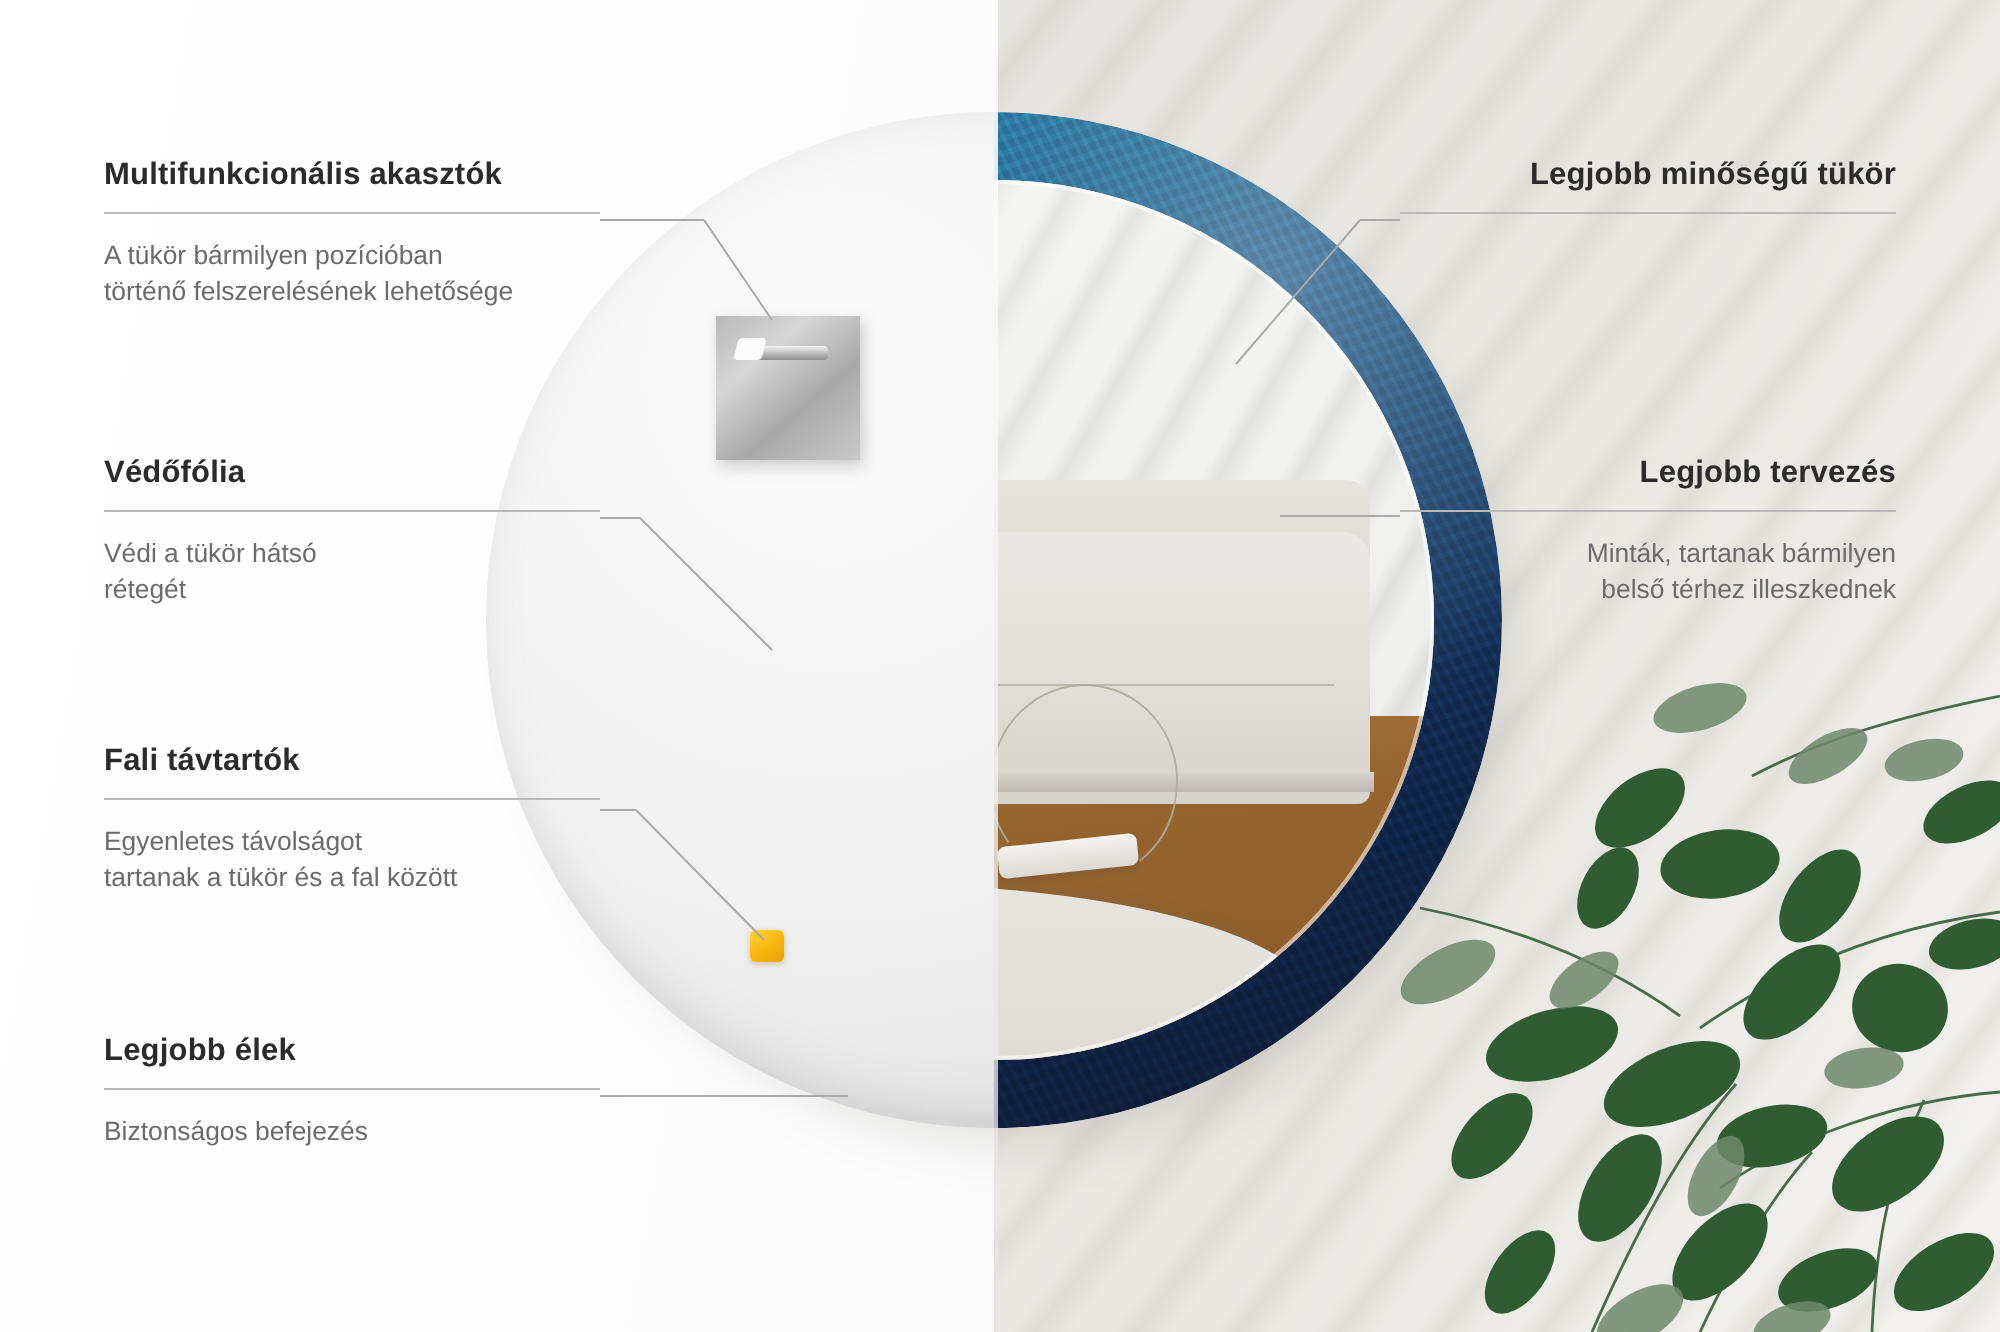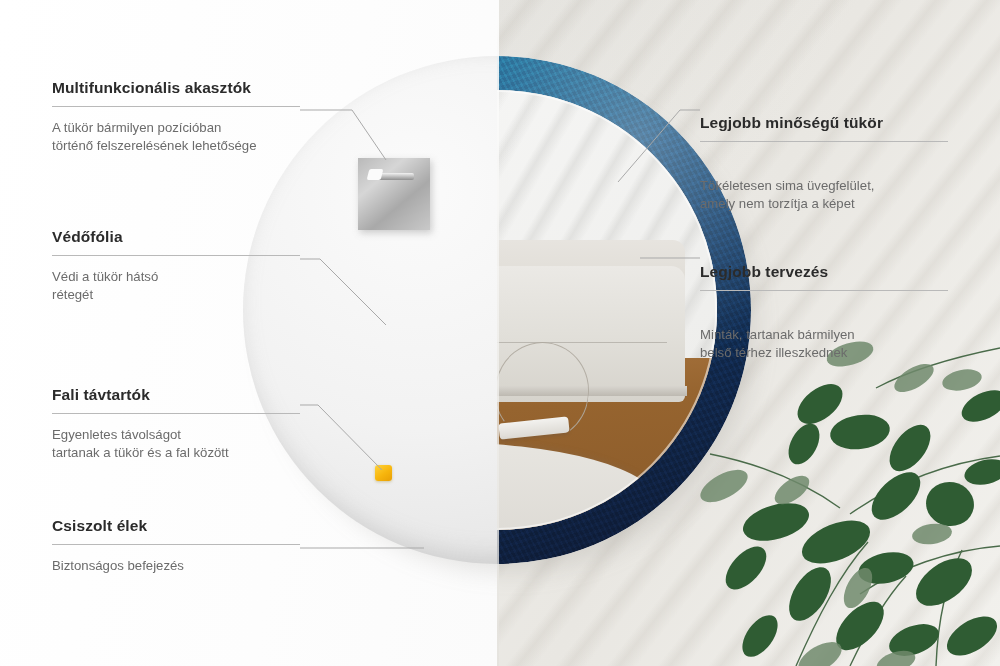--- a/index.html
+++ b/index.html
@@ -159,21 +159,21 @@
   .label{position:absolute;}
   .label .title{
     font-size:15.5px;font-weight:bold;color:#2b2b2b;letter-spacing:.1px;white-space:nowrap;
   }
   .label .rule{
     height:1px;background:#b9b9b9;margin-top:9px;
   }
   .label .desc{
     margin-top:12px;font-size:13.2px;line-height:1.38;color:#6b6b6b;white-space:pre-line;
   }
-  .label.right .title,.label.right .desc{margin-top:35px;}
+  .label.right .title,.label.right .desc{text-align:right;}
 
   .lead{position:absolute;overflow:visible;pointer-events:none;}
   .lead line{stroke:#a9a9a9;stroke-width:1;}
 
   .hanger{
     position:absolute;left:358px;top:158px;width:72px;height:72px;
     background:linear-gradient(140deg,#b9b9b9 0%,#d6d6d6 30%,#a9a9a9 62%,#c9c9c9 100%);
     box-shadow:2px 3px 7px rgba(120,120,120,0.35);
   }
   .hanger-slot{
@@ -318,38 +318,36 @@
 rétegét</div>
   </div>
 
   <div class="label" style="left:52px;top:79px;width:248px;">
     <div class="title">Multifunkcionális akasztók</div>
     <div class="rule"></div>
     <div class="desc">A tükör bármilyen pozícióban
 történő felszerelésének lehetősége</div>
   </div>
 
-  <div class="label" style="left:52px;top:386px;width:248px;">
+  <div class="label" style="left:52px;top:372px;width:248px;">
     <div class="title">Fali távtartók</div>
     <div class="rule"></div>
     <div class="desc">Egyenletes távolságot
 tartanak a tükör és a fal között</div>
   </div>
 
   <div class="label" style="left:52px;top:517px;width:248px;">
-    <div class="title">Csiszolt élek</div>
+    <div class="title">Legjobb élek</div>
     <div class="rule"></div>
     <div class="desc">Biztonságos befejezés</div>
   </div>
 
   <div class="label right" style="left:700px;top:79px;width:248px;">
     <div class="title">Legjobb minőségű tükör</div>
     <div class="rule"></div>
-    <div class="desc">Tökéletesen sima üvegfelület,
-amely nem torzítja a képet</div>
   </div>
 
   <div class="label right" style="left:700px;top:228px;width:248px;">
     <div class="title">Legjobb tervezés</div>
     <div class="rule"></div>
     <div class="desc">Minták, tartanak bármilyen
 belső térhez illeszkednek</div>
   </div>
 
 </div>

